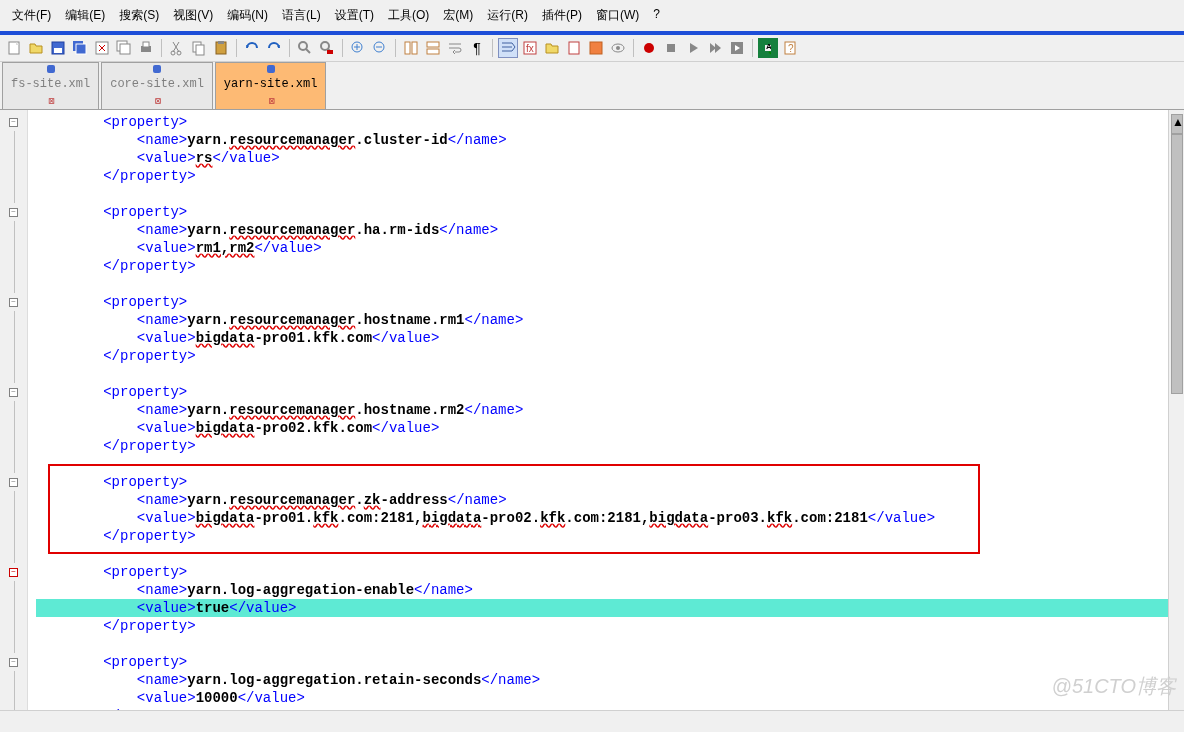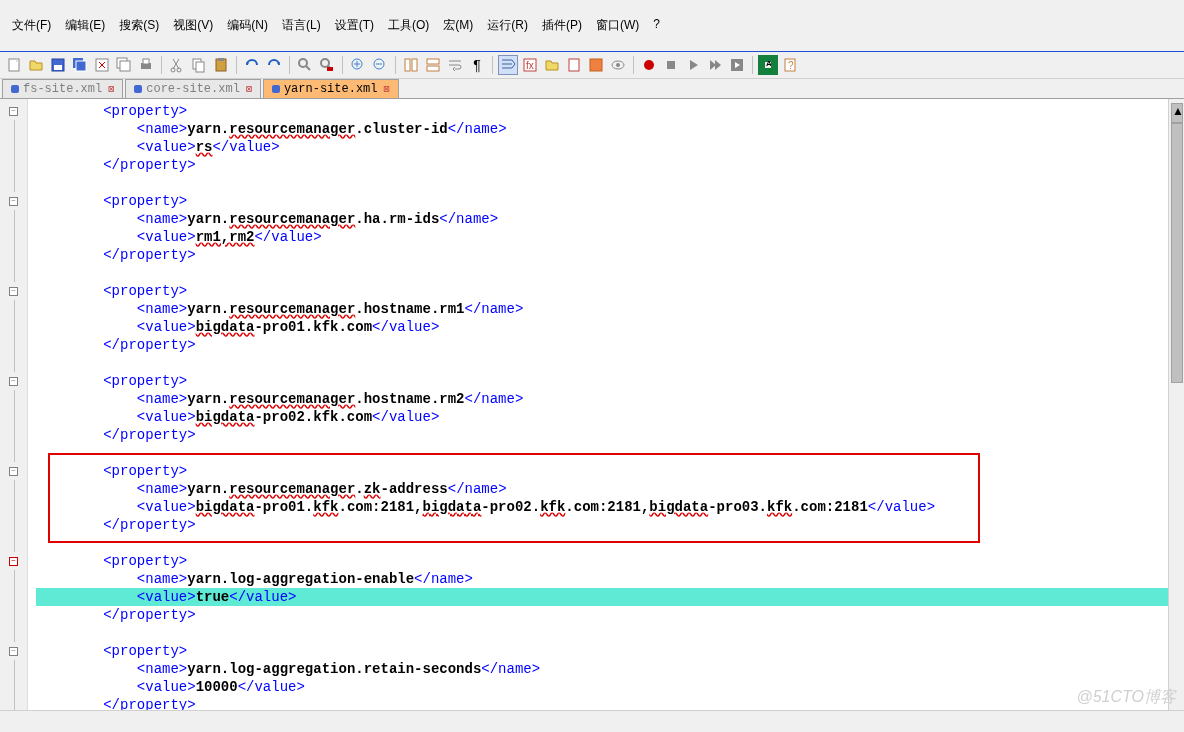--- a/index.html
+++ b/index.html
@@ -1,42 +1,42 @@
 <!DOCTYPE html>
 <html><head>
 <meta charset="utf-8">
 <style>
 * { margin:0; padding:0; box-sizing:border-box; }
 body { font-family:"Microsoft YaHei",Tahoma,sans-serif; font-size:12px; background:#f0f0f0; width:1184px; height:732px; overflow:hidden; position:relative; }
-.menubar { background:#f0f0f0; padding:15px 6px; display:flex; gap:2px; border-bottom:1px solid #1d4ed8;text-align:center; }
+.menubar { background:#f0f0f0; padding:5px 6px; display:flex; gap:2px; border-bottom:4px solid #1d4ed8;text-align:center; }
 .menubar span { padding:2px 6px; cursor:default; }
 .toolbar { background:#f0f0f0; padding:3px 4px; display:flex; align-items:center; gap:2px; border-bottom:1px solid #d0d0d0; }
 .tbtn { width:20px; height:20px; display:flex; align-items:center; justify-content:center; font-size:14px; cursor:pointer; border:1px solid transparent; }
 .tsep { width:1px; height:18px; background:#c0c0c0; margin:0 3px; }
 .tabs { background:#f0f0f0; display:flex; border-bottom:1px solid #a0a0a0; padding-left:2px; }
-.tab { padding:2px 8px; border:1px solid #a0a0a0; border-bottom:none; margin-right:2px; background:#e8e8e8; display:flex; align-items:center; gap:4px; font-family:"Courier New",monospace; font-size:12px; color:#808080; cursor:pointer; }
+.tab { padding:2px 8px; border:1px solid #a0a0a0; border-bottom:none; margin-right:2px; background:#e8e8e8; display:flex; align-items:center; gap:4px; font-family:"Courier New",monospace; font-size:12px; color:#808080; cursor:pointer;flex-direction:column; }
 .tab.active { background:#fdba74; color:#000; }
 .tab .dot { width:8px; height:8px; background:#4169d1; border-radius:2px; display:inline-block; }
 .tab .close { font-size:10px; color:#c04040; margin-left:2px; }
 .editor { display:flex; background:#fff; height:632px; overflow:hidden; position:relative; }
 .gutter { width:28px; background:#f0f0f0; border-right:1px solid #ddd; padding-top:3px; }
 .fold { height:18px; display:flex; align-items:center; justify-content:center; font-size:9px; color:#808080; cursor:pointer; position:relative; }
 .fold .box { width:9px; height:9px; border:1px solid #808080; display:flex; align-items:center; justify-content:center; font-size:8px; line-height:1; background:#fff; }
 .fold .vline { position:absolute; left:50%; width:1px; height:18px; background:#c0c0c0; }
 .code { flex:1; font-family:Consolas,"Courier New",monospace; font-size:14px; line-height:18px; padding:3px 0 3px 8px; white-space:pre; position:relative;border-radius:27px; }
 .line { height:18px; }
 .line.hl { background:#5eead4; }
 .tag { color:#0000ff; }
 .txt { color:#000; font-weight:bold; }
 .ul { text-decoration:underline; text-decoration-color:#d00; text-decoration-style:wavy; }
 .redbox { position:absolute; border:2px solid #e00000; pointer-events:none; }
 .scrollbar-v { position:absolute; right:0; top:0; width:16px; height:100%; background:#f0f0f0; border-left:1px solid #d0d0d0; }
 .scrollbar-v .thumb { position:absolute; left:2px; width:12px; background:#c0c0c0; border:1px solid #a0a0a0; }
 .statusbar { position:absolute; bottom:0; left:0; right:0; height:22px; background:#f0f0f0; border-top:1px solid #d0d0d0; }
-.watermark { position:absolute; right:8px; bottom:24px; color:#d0d0d0; font-size:16px; font-style:italic; pointer-events:none; }
+.watermark { position:absolute; right:8px; bottom:32px; color:#d0d0d0; font-size:20px; font-style:italic; pointer-events:none; }
 svg{display:block}
 </style>
 </head>
 <body>
 
 <div class="menubar">
     <span>文件(F)</span>
     <span>编辑(E)</span>
     <span>搜索(S)</span>
     <span>视图(V)</span>

